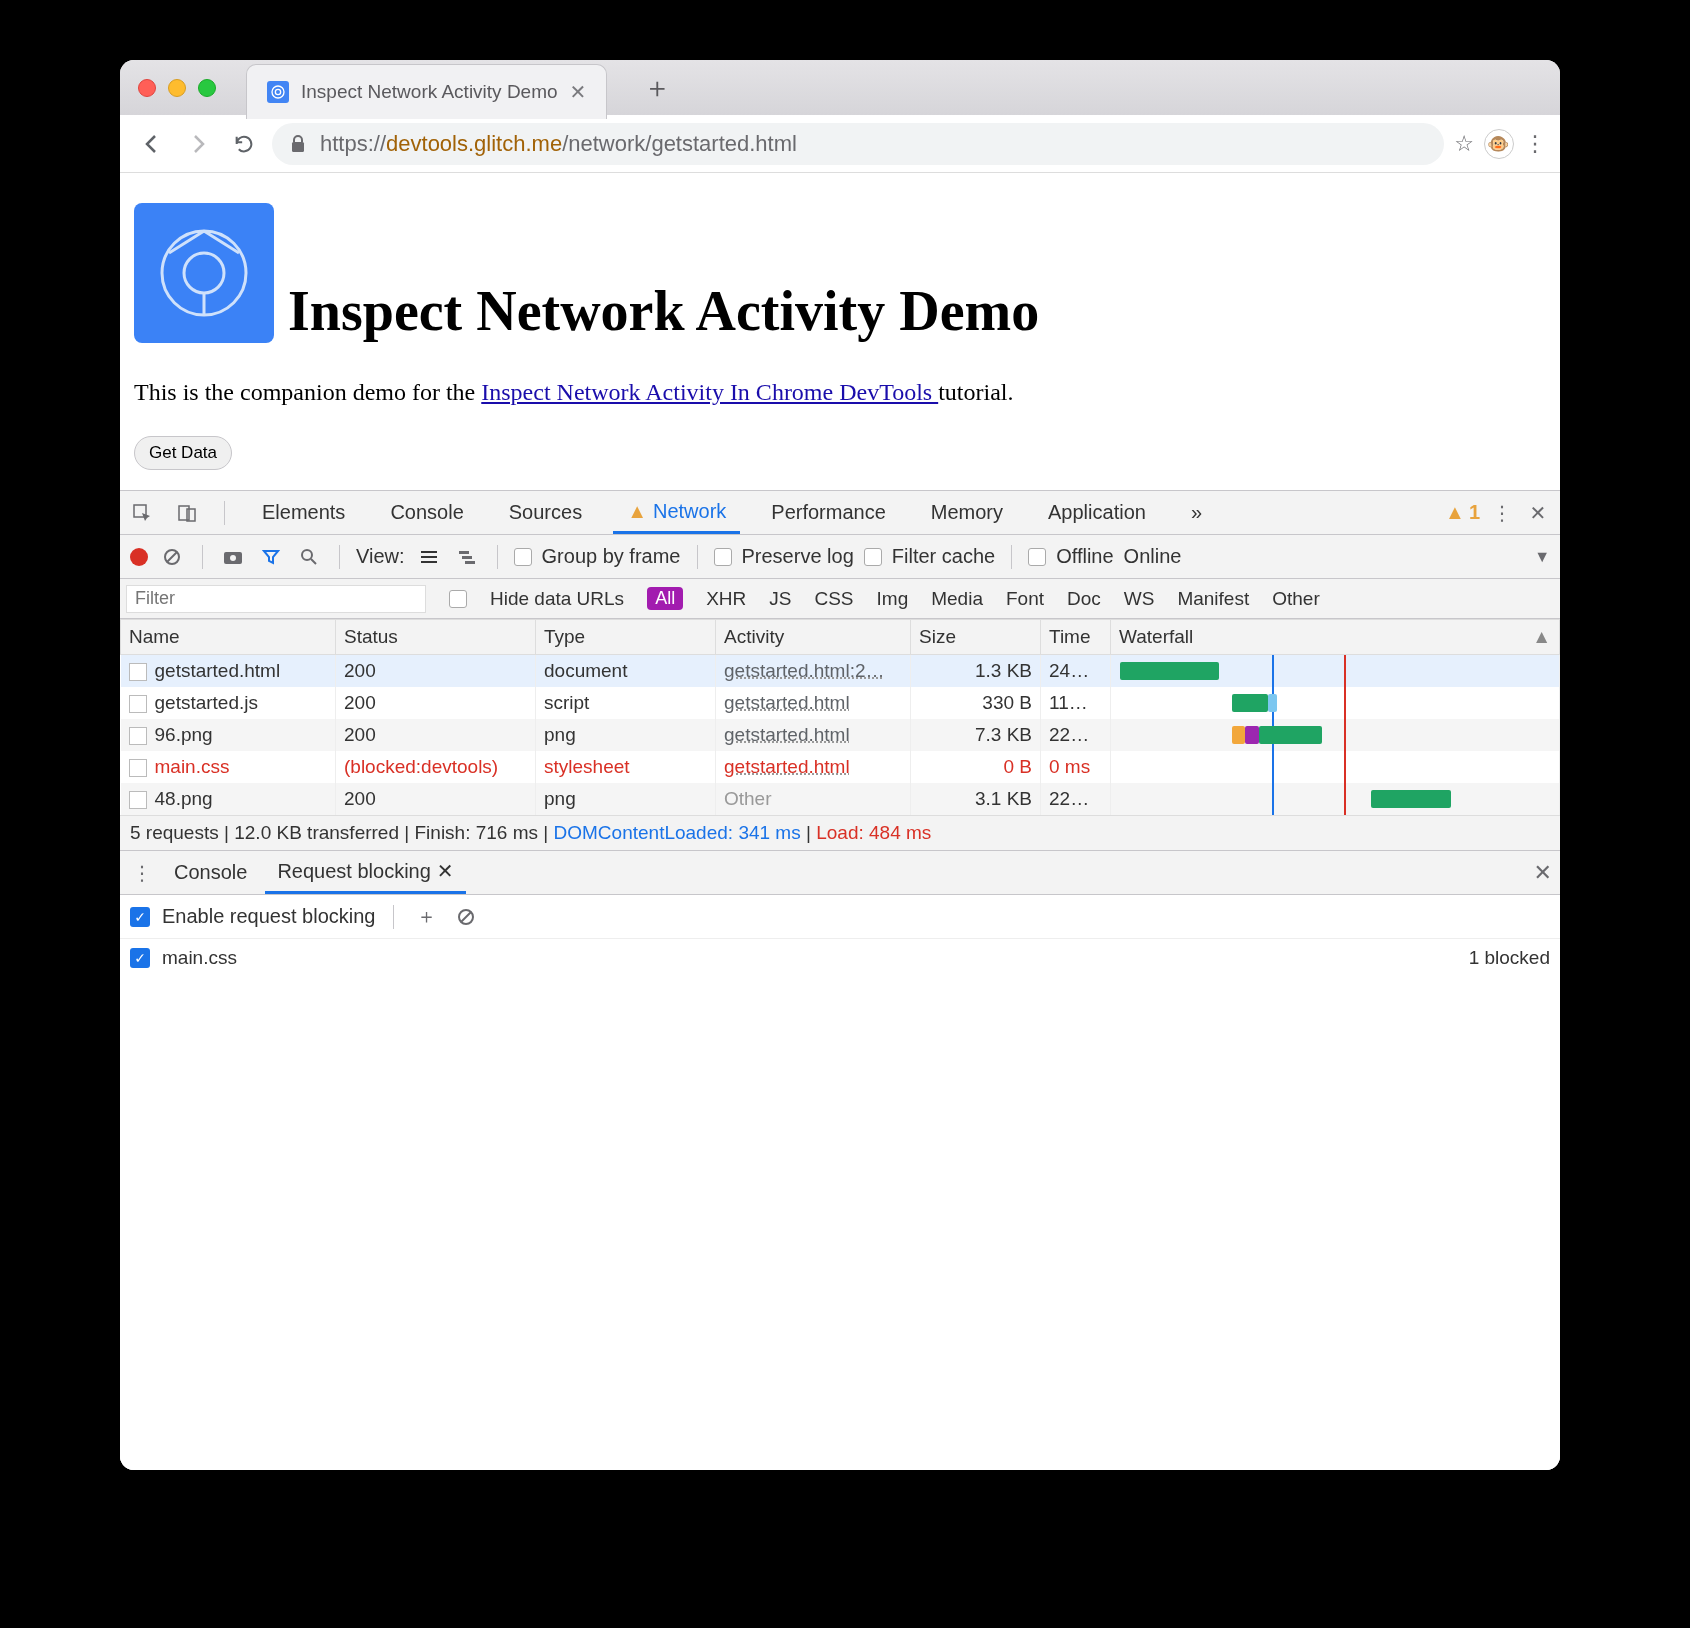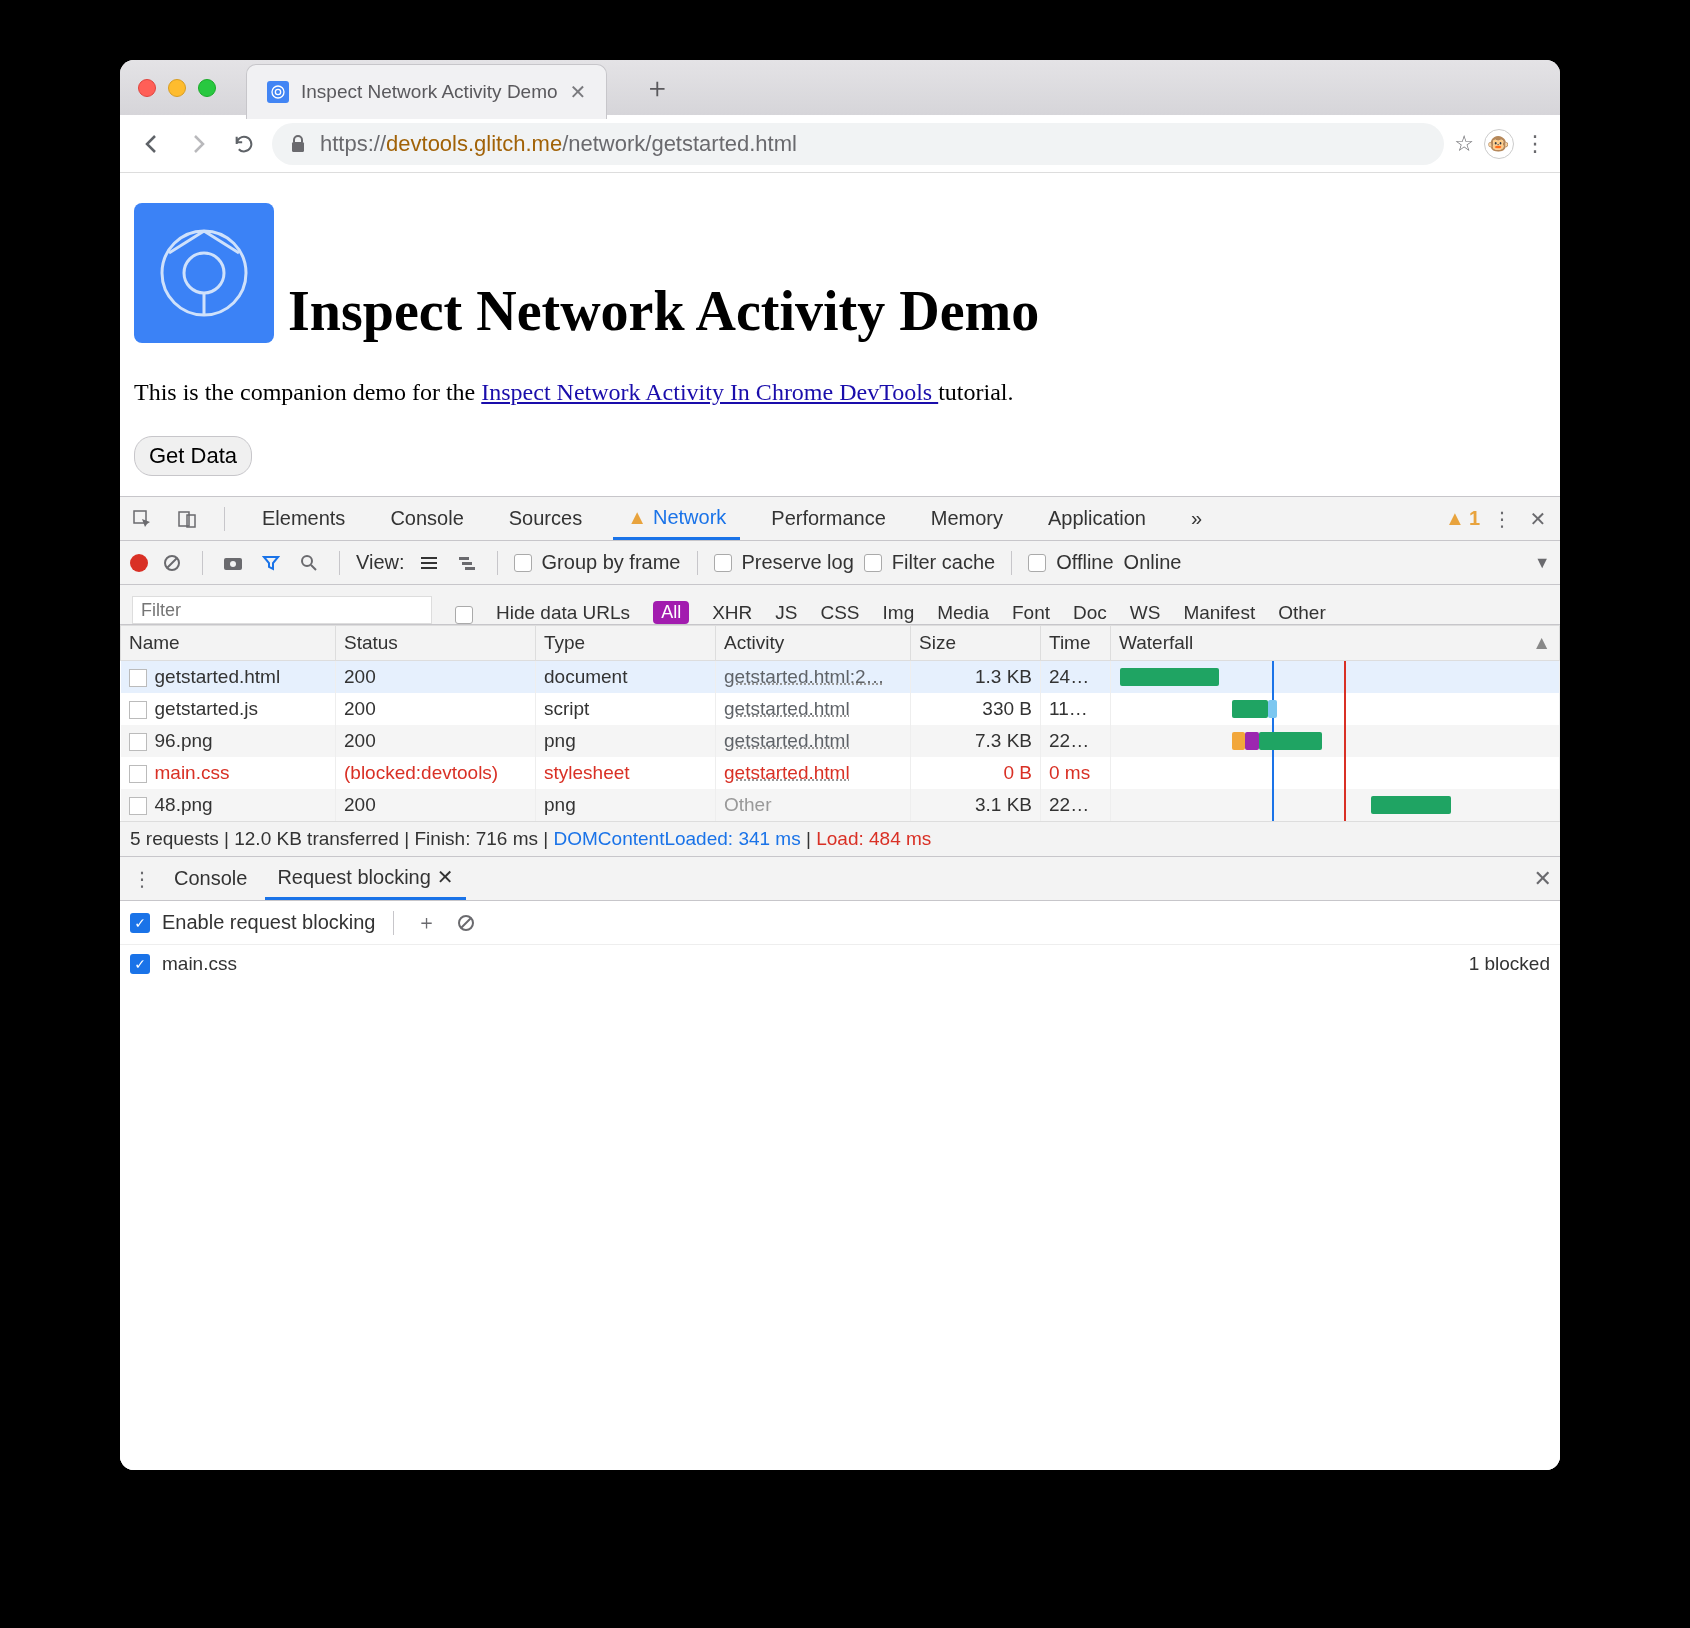--- a/index.html
+++ b/index.html
@@ -86,21 +86,21 @@
   }
   .page-row { display:flex; gap:14px; align-items:flex-end; }
   .logo {
     width:140px; height:140px; background:#3b82f6; border-radius:8px;
     display:flex; align-items:center;justify-content:center;
   }
   .page h1 { font-size:56px; font-weight:bold; color:#000; }
   .page p { margin-top:36px; font-size:24px; color:#000; }
   .page a { color:#1a0dab; text-decoration:underline; }
   .getdata {
-    margin-top:30px; padding:6px 14px; font-size:22px;
+    margin-top:30px; padding:6px 14px; font-size:17px;
     background:#f0f0f0; border:1px solid #c7c6ca; border-radius:18px;
     font-family: -apple-system, sans-serif;
   }
   
   .devtools {
     flex:1; display:flex; flex-direction:column;
     border-top:1px solid #c7c6ca;
     font-size:20px;
     color:#333;
     background:#f3f3f3;
@@ -120,21 +120,21 @@
   .ntoolbar {
     height:44px; display:flex; align-items:center; padding:0 10px; gap:10px;
     border-bottom:1px solid #c7c6ca;
   }
   .rec { width:18px; height:18px; border-radius:50%; background:#d93025; }
   .filtericon { color:#1a73e8; }
   .label { color:#333; }
   .chk { width:18px;height:18px;border:1px solid #aaa;border-radius:3px;background:#fff;display:inline-block; }
   .dropdown { margin-left:auto; color:#6a6a6e; font-size:16px; }
   
-  .filterrow { height:40px; display:flex; align-items:flex-end; padding:0 12px; gap:23px; border-bottom:1px solid #c7c6ca; font-size:19px;}
+  .filterrow { height:40px; display:flex; align-items:center; padding:0 6px; gap:23px; border-bottom:1px solid #c7c6ca; font-size:19px;}
   .filterinput { width:300px; height:28px; border:1px solid #ddd; background:#fff; padding:0 8px; font-size:18px; color:#999;}
   .pill { background:#a21caf; color:#fff; border-radius:4px; padding:1px 8px; font-size:18px;}
   .ftype { color:#333; }
   
   .ntable { width:100%; border-collapse:collapse; background:#fff; font-size:19px;}
   .ntable th { background:#f3f3f3; border:1px solid #ddd; text-align:left; padding:6px 8px; font-weight:400; color:#333; position:relative;}
   .ntable td { border-right:1px solid #eee; padding:5px 8px; height:32px; }
   .ntable tr.sel td { background:#e6f0fd; }
   .ntable tr.even td { background:#f5f5f5; }
   .fileicon { width:18px;height:18px;border:1px solid #bbb;background:#fff;display:inline-block;margin-right:8px;vertical-align:middle;}

